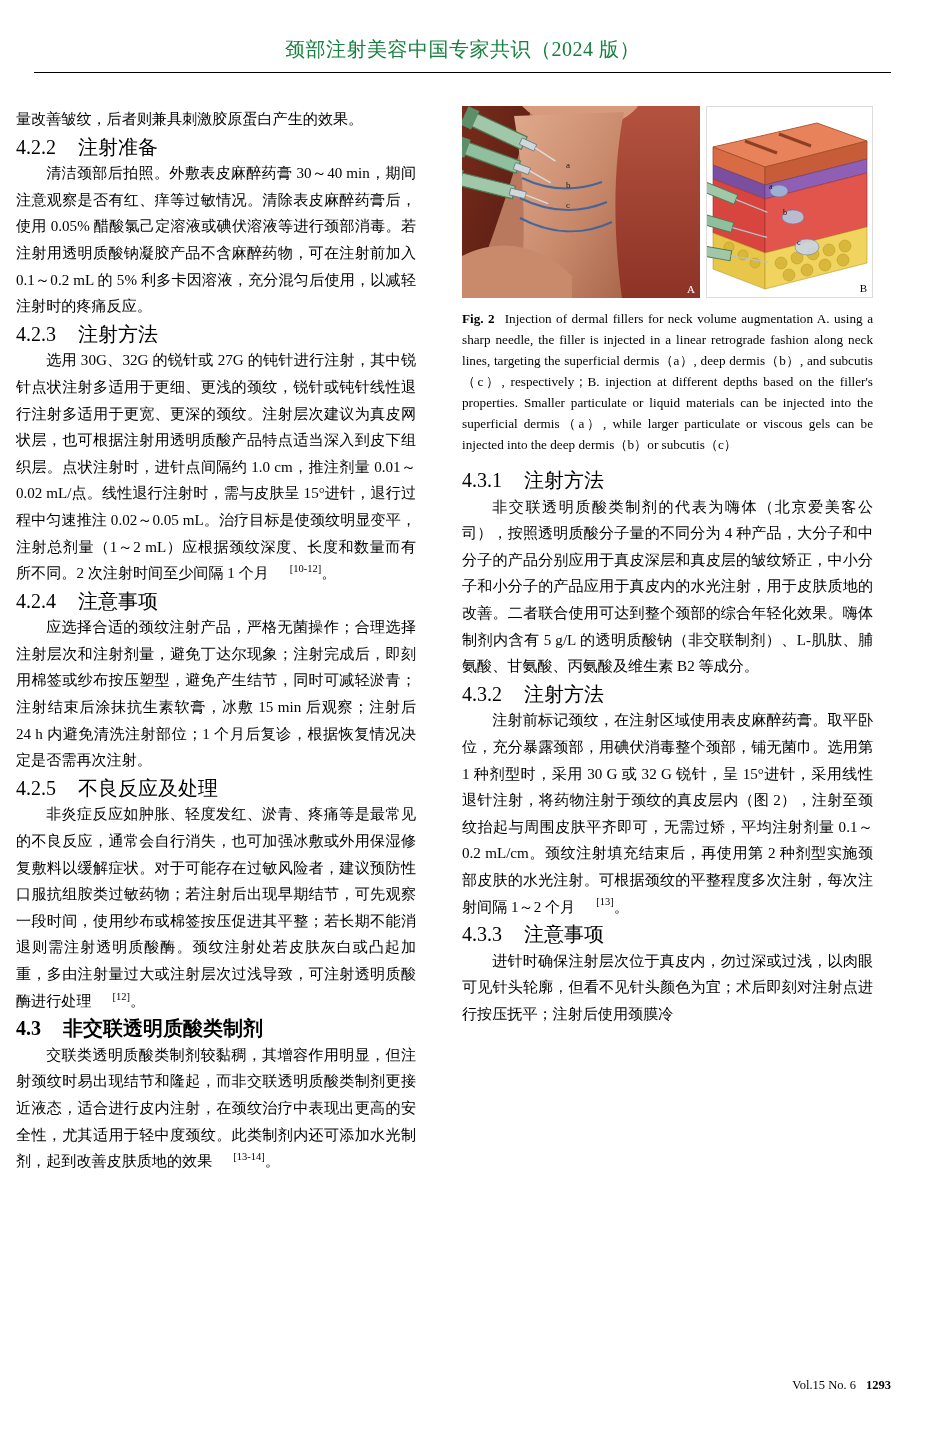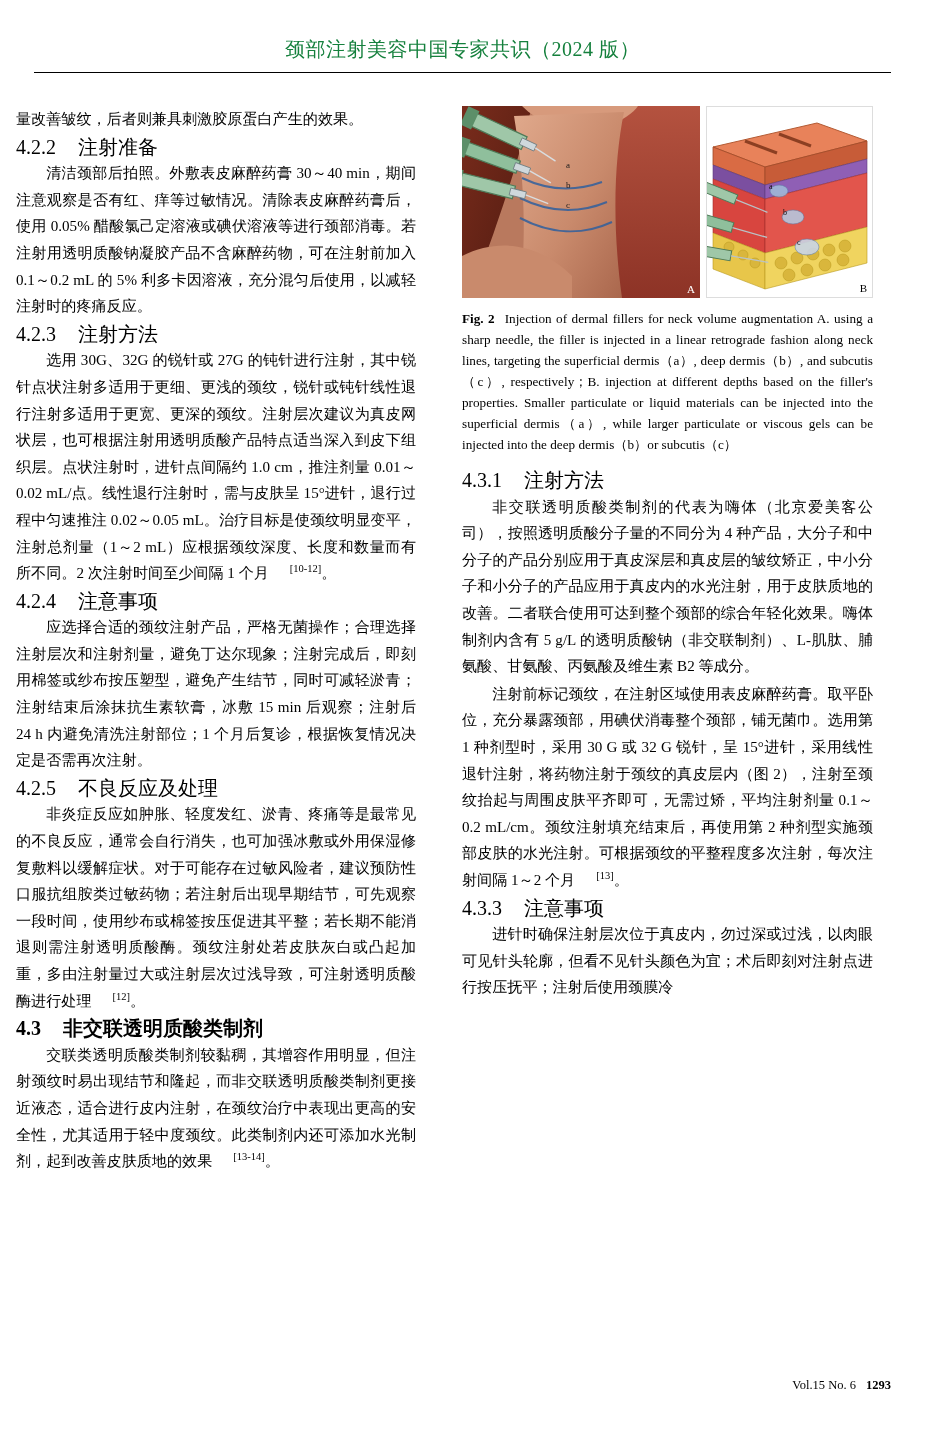--- a/index.html
+++ b/index.html
@@ -323,20 +323,23 @@
         <span class="fignum">Fig. 2</span><span class="fig-en-body">Injection of dermal fillers for neck volume augmentation A. using a sharp needle, the filler is injected in a linear retrograde fashion along neck lines, targeting the superficial dermis（a）, deep dermis（b）, and subcutis（c）, respectively；B. injection at different depths based on the filler's properties. Smaller particulate or liquid materials can be injected into the superficial dermis（a）, while larger particulate or viscous gels can be injected into the deep dermis（b）or subcutis（c）</span>
       </p>
 
       <div style="height:12px"></div>
 
       <h3 class="sec">
         <span class="num">4.3.1</span><span class="ttl">注射方法</span>
       </h3>
       <p class="body indent">非交联透明质酸类制剂的代表为嗨体（北京爱美客公司），按照透明质酸分子量的不同分为 4 种产品，大分子和中分子的产品分别应用于真皮深层和真皮层的皱纹矫正，中小分子和小分子的产品应用于真皮内的水光注射，用于皮肤质地的改善。二者联合使用可达到整个颈部的综合年轻化效果。嗨体制剂内含有 5 g/L 的透明质酸钠（非交联制剂）、L-肌肽、脯氨酸、甘氨酸、丙氨酸及维生素 B2 等成分。</p>
 
+      <h3 class="sec">
+        <span class="num">4.3.2</span><span class="ttl">注射方法</span>
+      </h3>
       <p class="body indent"><span>注射前标记颈纹，在注射区域使用表皮麻醉药膏。取平卧位，充分暴露颈部，用碘伏消毒整个颈部，铺无菌巾。选用第 1 种剂型时，采用 30 G 或 32 G 锐针，呈 15°进针，采用线性退针注射，将药物注射于颈纹的真皮层内（图 2），注射至颈纹抬起与周围皮肤平齐即可，无需过矫，平均注射剂量 0.1～0.2 mL/cm。颈纹注射填充结束后，再使用第 2 种剂型实施颈部皮肤的水光注射。可根据颈纹的平整程度多次注射，每次注射间隔 1～2 个月</span><sup class="ref">[13]</sup><span>。</span></p>
 
       <h3 class="sec">
         <span class="num">4.3.3</span><span class="ttl">注意事项</span>
       </h3>
       <p class="body indent">进针时确保注射层次位于真皮内，勿过深或过浅，以肉眼可见针头轮廓，但看不见针头颜色为宜；术后即刻对注射点进行按压抚平；注射后使用颈膜冷</p>
 
     </div>
   </div>
 

